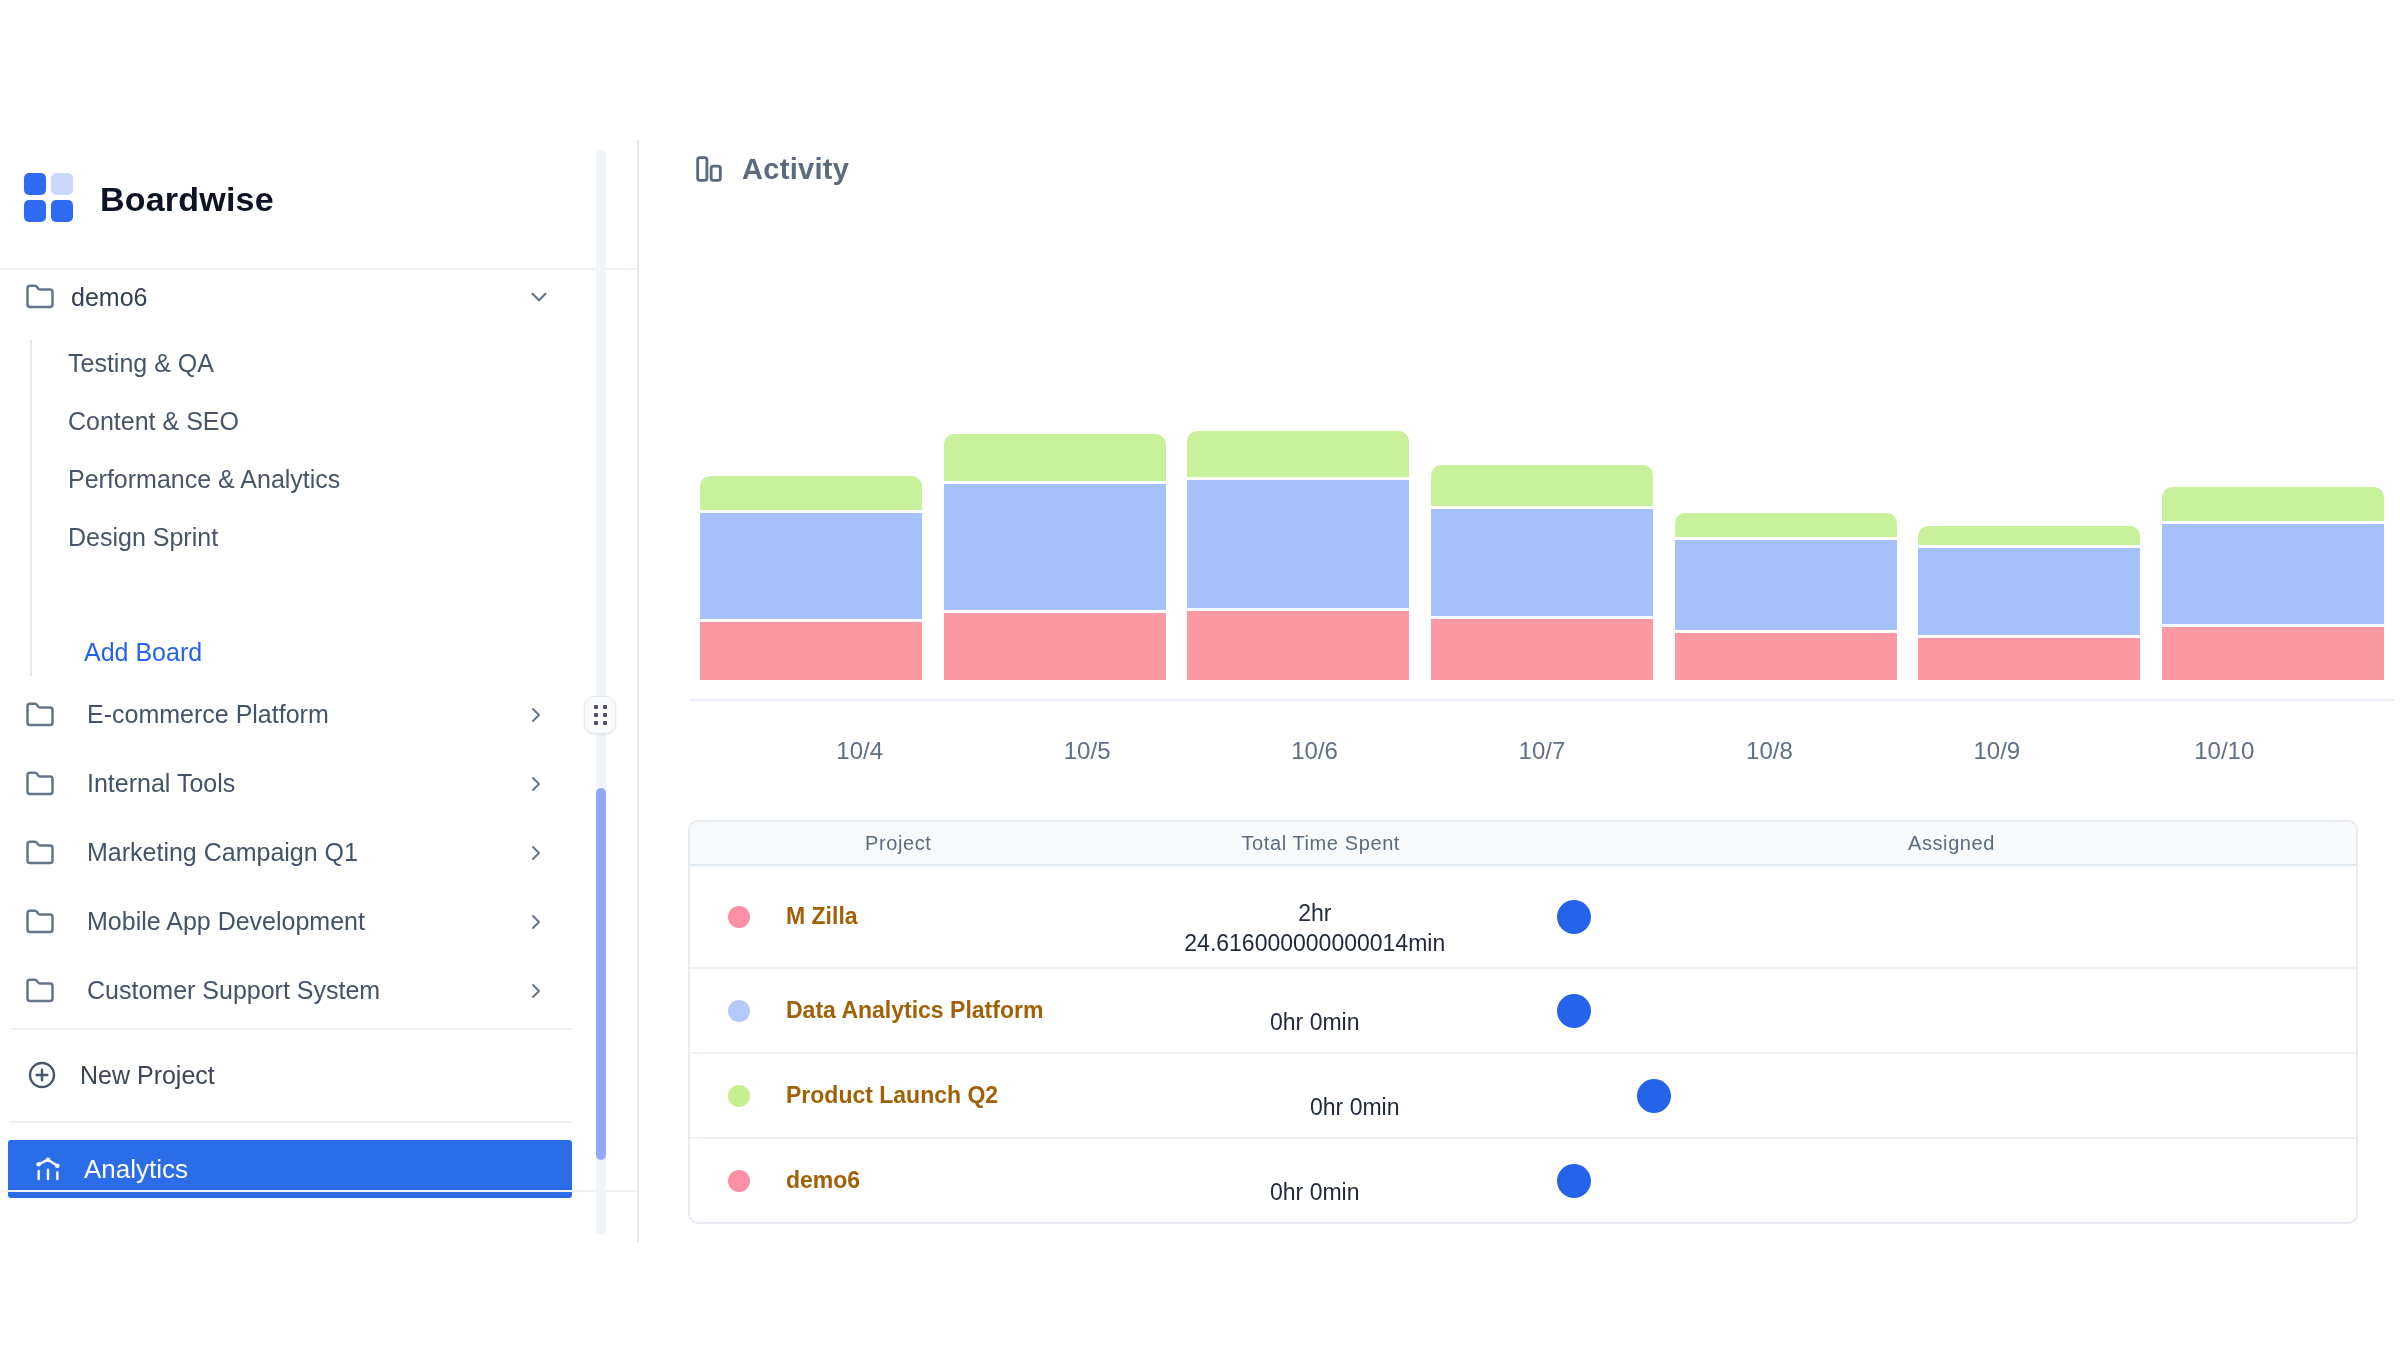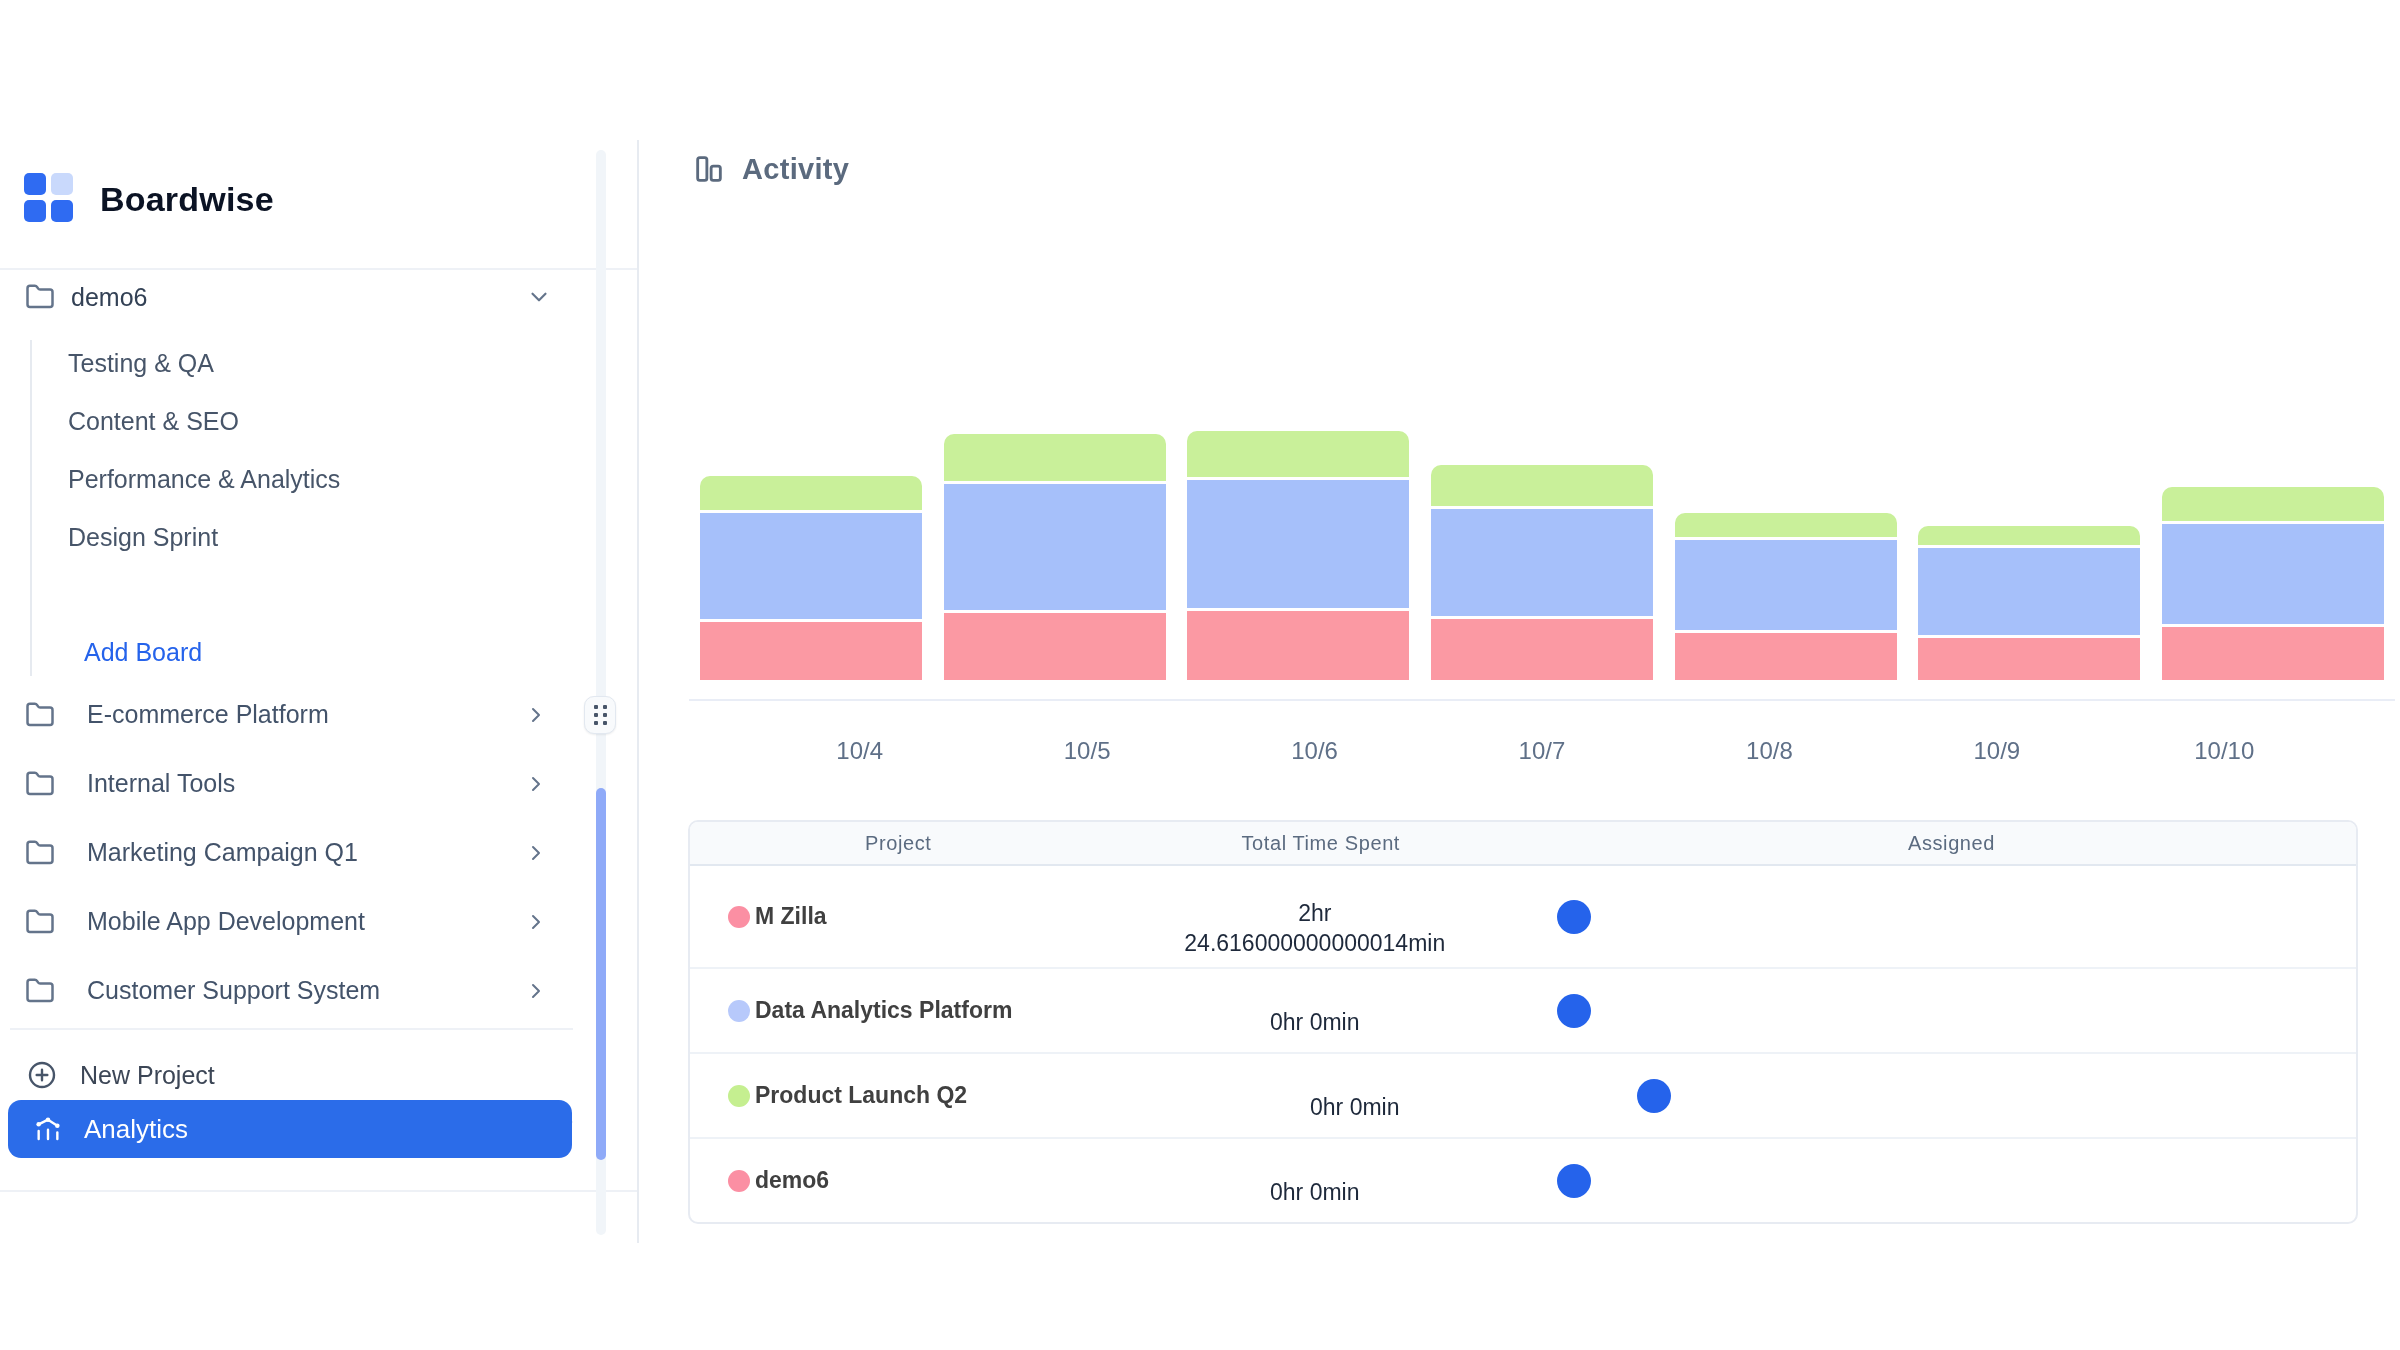--- a/index.html
+++ b/index.html
@@ -42,21 +42,21 @@
   .project-list .f-icon{margin-left:25px;}
   .project-list .lbl{margin-left:32px;font-size:25px;font-weight:500;color:#43536a;}
   .project-list .chev{position:absolute;right:48px;}
 
   .div-1{left:10px;top:1028px;width:563px;height:2px;background:#eef1f6;}
   .new-project{left:0;top:1048px;width:573px;height:54px;display:flex;align-items:center;cursor:pointer;}
   .new-project .plus{margin-left:26px;}
   .new-project .lbl{margin-left:22px;font-size:25px;font-weight:500;color:#3c4656;}
   .div-2{left:10px;top:1121px;width:563px;height:2px;background:#eef1f6;}
 
-  .analytics-btn{left:8px;top:1100px;width:564px;height:58px;border-radius:13px;
+  .analytics-btn{left:8px;top:1140px;width:564px;height:58px;border-radius:3px;
                  display:flex;align-items:center;cursor:pointer;}
   .analytics-btn .a-icon{margin-left:24px;}
   .analytics-btn .lbl{margin-left:20px;font-size:26px;font-weight:500;color:#ffffff;}
 
   
   .activity-hdr{left:692px;top:152px;display:flex;align-items:center;}
   .activity-hdr .lbl{margin-left:16px;font-size:29px;font-weight:600;color:#5b6a7e;letter-spacing:.3px;}
 
   .bars-row{left:689px;top:400px;width:1706px;height:280px;display:flex;align-items:flex-end;}
   .bar-cell{flex:1 1 0;display:flex;justify-content:center;align-items:flex-end;height:280px;}
@@ -73,21 +73,21 @@
   
   .tbl{left:688px;top:820px;width:1670px;border:2px solid #e7ebf2;border-radius:10px;
        box-sizing:border-box;background:#fff;overflow:hidden;}
   .tbl-head{display:grid;grid-template-columns:25% 25% 50%;height:42px;background:#f8fafc;
             border-bottom:2px solid #e2e8f0;align-items:center;gap:6px;}
   .tbl-head span{text-align:center;font-size:20px;font-weight:500;color:#5b6b80;letter-spacing:.6px;}
   .tbl-row{display:grid;grid-template-columns:25% 25% 50%;align-items:center;border-bottom:2px solid #eef2f7;}
   .tbl-row:last-child{border-bottom:none;}
   .cell-project{display:flex;align-items:center;padding-left:38px;}
   .dot{width:22px;height:22px;border-radius:50%;flex:0 0 auto;}
-  .p-name{margin-left:5px;font-size:23px;font-weight:600;color:#404040;}
+  .p-name{margin-left:36px;font-size:23px;font-weight:600;color:#a16207;}
   .cell-time{text-align:center;font-size:23px;color:#1e293b;font-weight:500;line-height:1.3;margin-top:24px;}
   .cell-assigned{display:flex;align-items:center;padding-left:34px;}
   .avatar{width:34px;height:34px;border-radius:50%;}
 
   svg{display:block;}
 </style>
 </head>
 <body>
 
 <div class="page">

